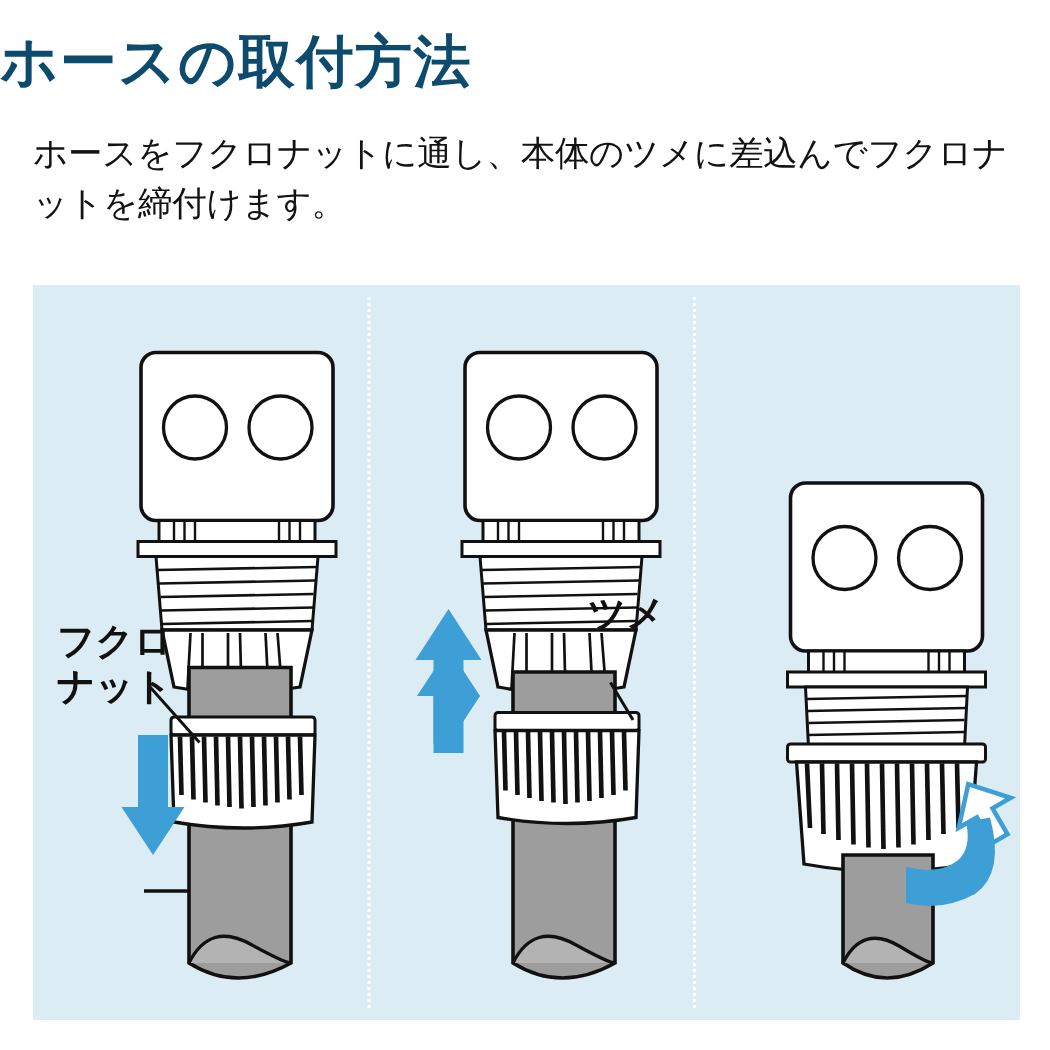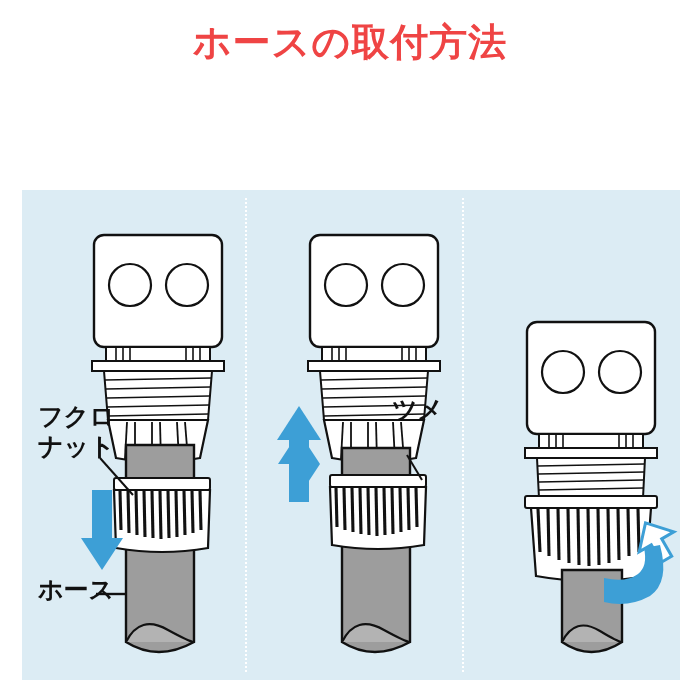--- a/index.html
+++ b/index.html
@@ -20,22 +20,22 @@
     height: 700px;
     background: #ffffff;
   }
 
   
   .title {
     position: absolute;
     left: 0;
     top: 22px;
     width: 700px;
-    text-align: center;
-    color: #ef4444;
+    text-align: left;
+    color: #0c4a6e;
     font-size: 38px;
     font-weight: bold;
     letter-spacing: 1px;
     line-height: 1.1;
     white-space: nowrap;
   }
   .lede {
     position: absolute;
     left: 22px;
     top: 86px;
@@ -72,31 +72,32 @@
   
   .lbl {
     position: absolute;
     color: #111111;
     font-size: 25px;
     font-weight: bold;
     line-height: 1.18;
     white-space: pre;
     letter-spacing: 0px;
   }
-  #lbl-fukuro { left: 16px; top: 212px; text-align: right; }
+  #lbl-fukuro { left: 16px; top: 224px; text-align: right; }
   #lbl-hose   { left: 16px; top: 385px; }
   #lbl-tsume  { left: 370px; top: 205px; }
 </style>
 </head>
 <body>
 
 <div id="page">
 
   <div class="title">ホースの取付方法</div>
 
+  <div class="lede">ホースをフクロナットに通し、本体のツメに差込んでフクロナットを締付けます。</div>
 
   <div class="panel">
 
     <div class="divider" id="div-1"></div>
     <div class="divider" id="div-2"></div>
 
     <div class="stage">
       <svg width="658" height="490" viewBox="0 0 658 490" xmlns="http://www.w3.org/2000/svg">
         <defs>
 
@@ -285,18 +286,17 @@
             <path d="M640 330 L640 350 L654 350 L634 372 L614 350 L628 350 L628 330 Z" fill="#ffffff" stroke="#3d9fd6" stroke-width="3" transform="rotate(150 634 351)"></path>
             <path d="M638 355 Q648 392 628 406 Q606 418 582 412 L582 388 Q604 393 616 384 Q626 376 622 358 Z" fill="#3d9fd6"></path>
           </g>
         </g>
       </svg>
     </div>
 
     <div class="lbl" id="lbl-fukuro">フクロ
 ナット</div>
 
-    <div class="lbl" id="lbl-hose">ホース</div>
 
     <div class="lbl" id="lbl-tsume">ツメ</div>
 
   </div>
 </div>
 
 </body></html>

